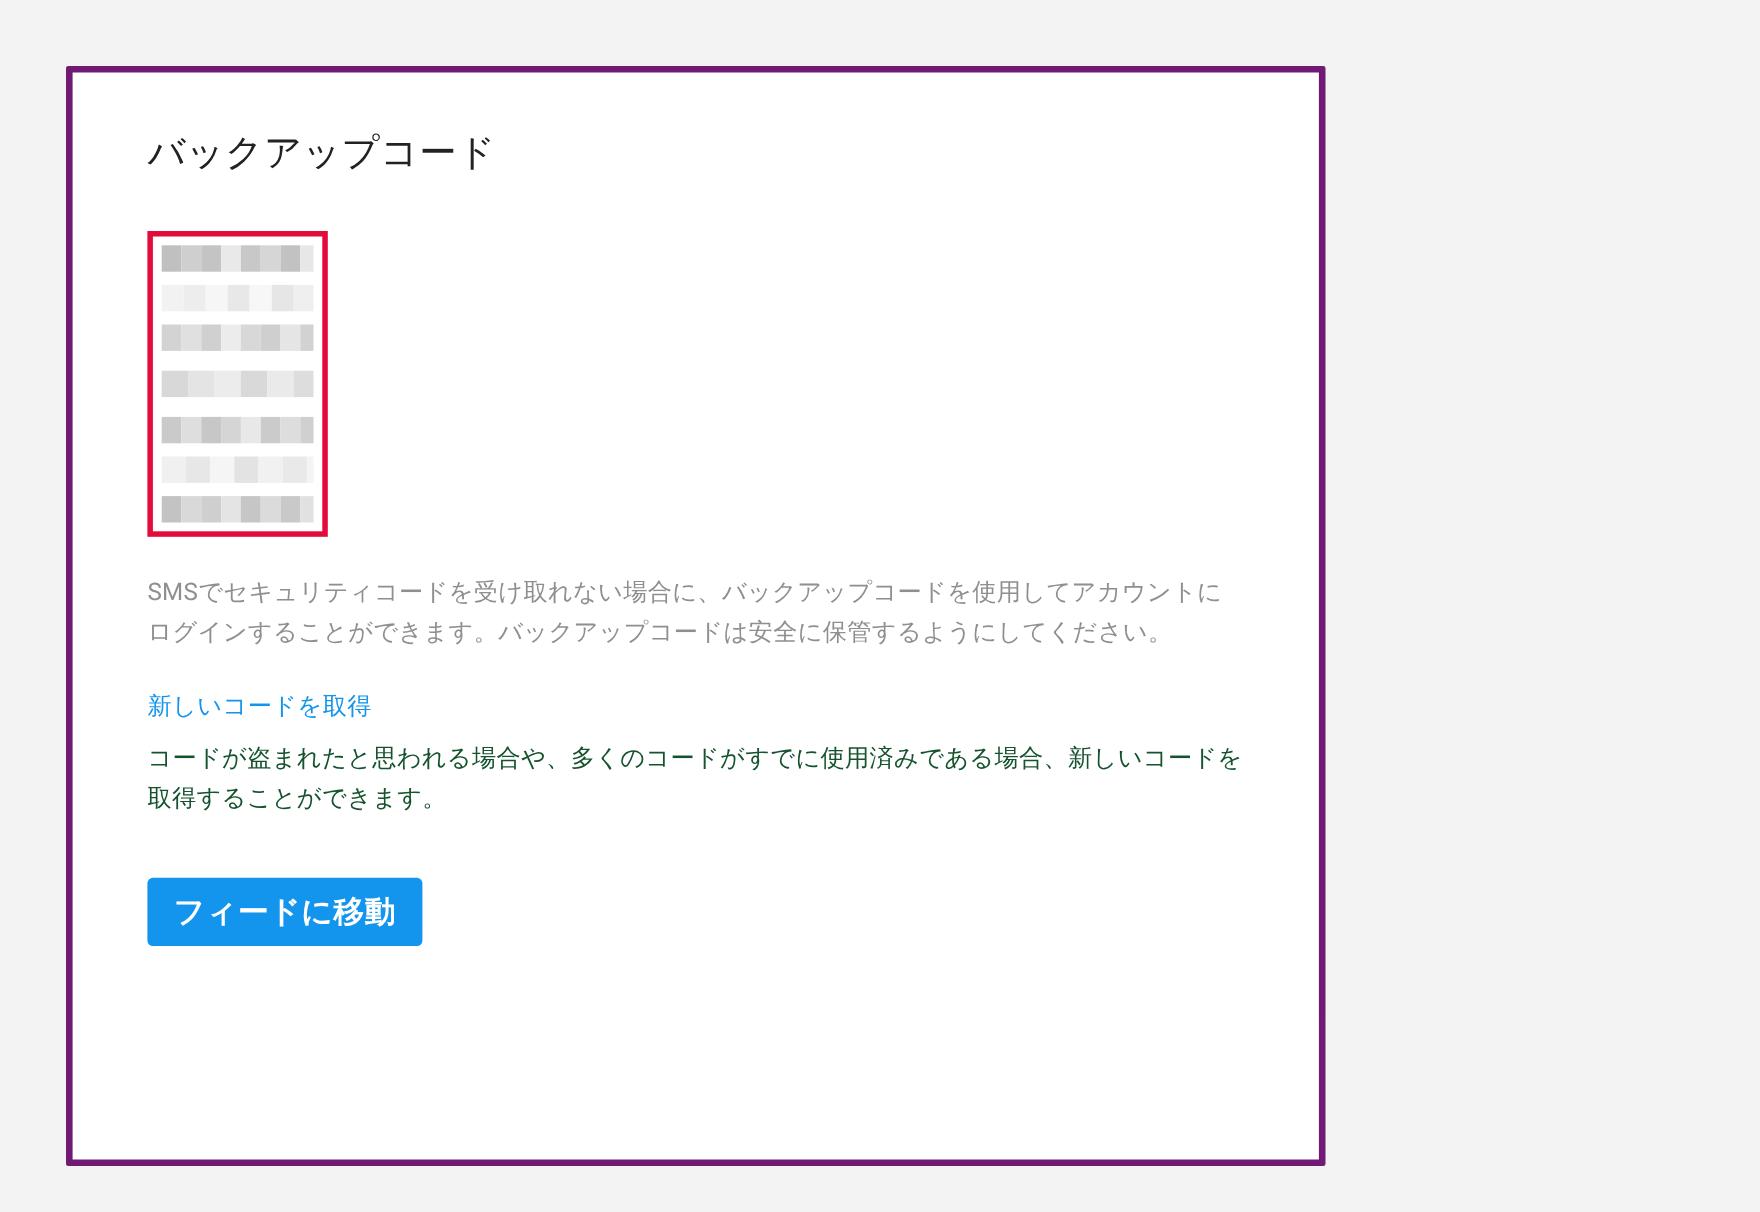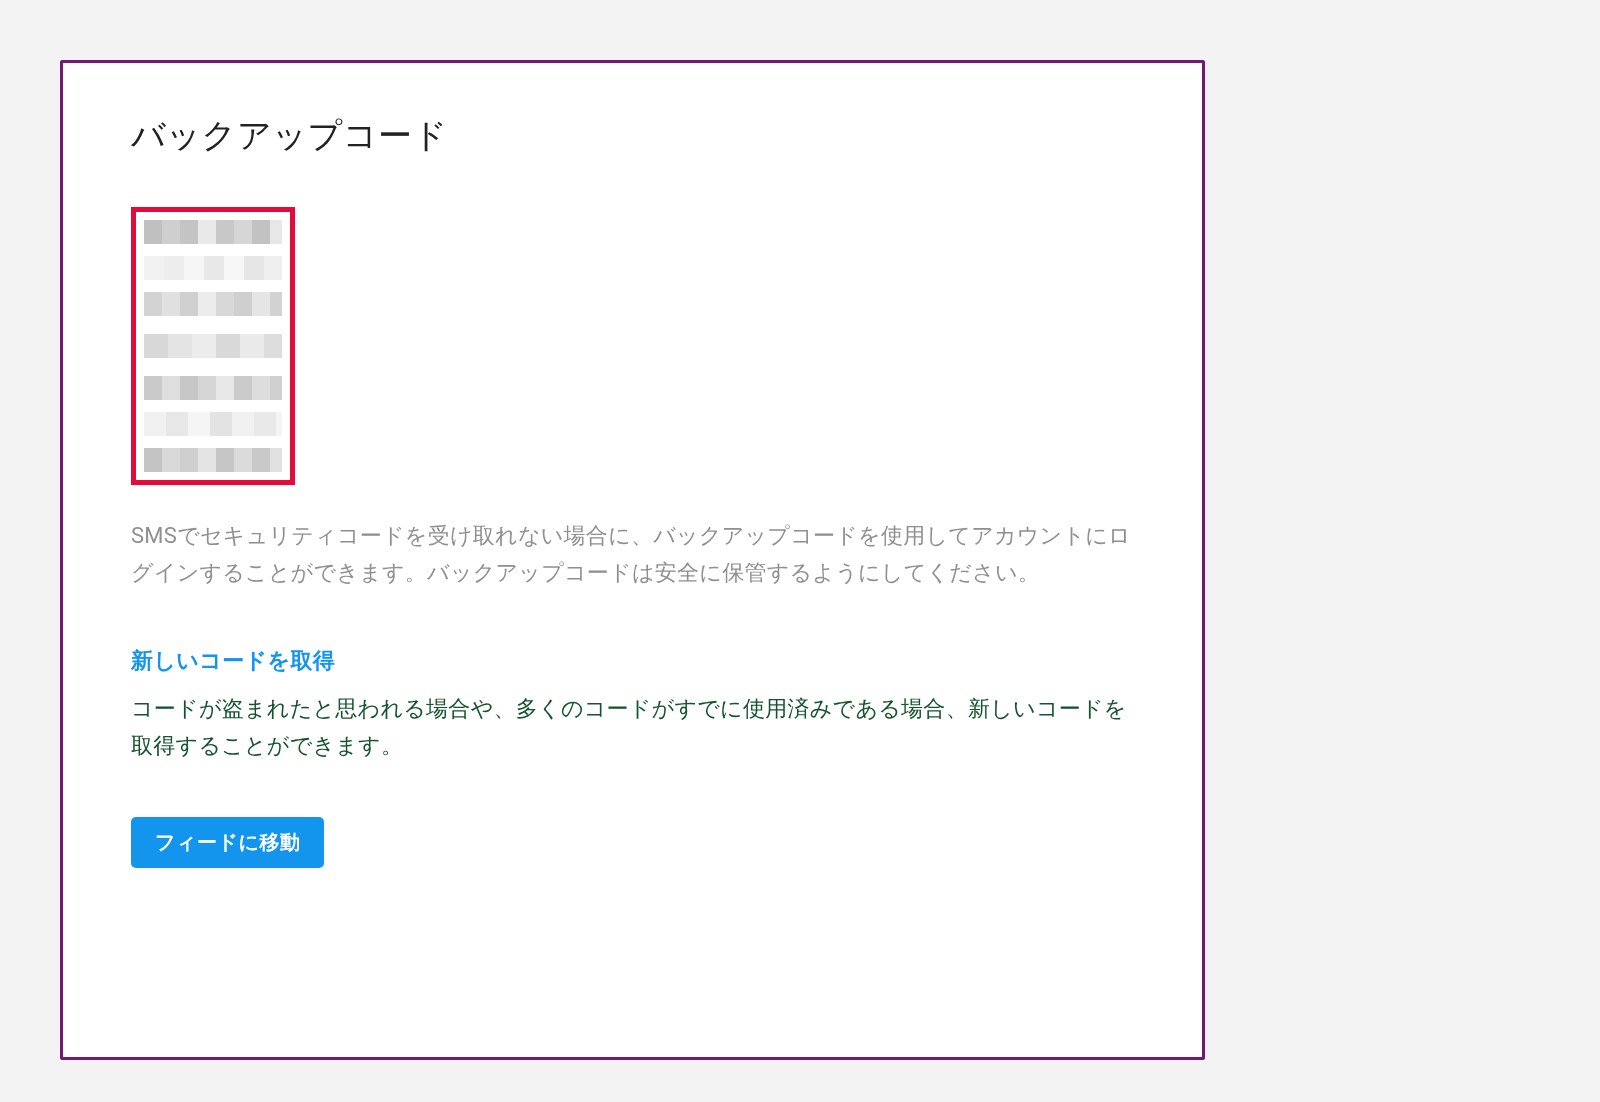--- a/index.html
+++ b/index.html
@@ -11,21 +11,21 @@
     body {
       font-family: -apple-system, BlinkMacSystemFont, "Segoe UI", Roboto, Helvetica, Arial, sans-serif;
       background-color: #f3f3f3;
       width: 1600px;
       height: 1102px;
       overflow: hidden;
     }
     
     .card {
       background-color: #ffffff;
-      border: 3px solid #701a75;
+      border: 6px solid #701a75;
       border-radius: 2px;
       margin-top: 60px;
       margin-left: 60px;
       width: 1145px;
       min-height: 1000px;
       padding: 50px 68px;
       position: relative;
     }
     
     .page-title {
@@ -66,37 +66,37 @@
       color: #8f8f8f;
       font-size: 22px;
       line-height: 1.7;
       margin-top: 32px;
       letter-spacing: 0.3px;
     }
     
     .section-heading {
       color: #1395ed;
       font-size: 22px;
-      font-weight: 700;
-      margin-top: 54px;
+      font-weight: 400;
+      margin-top: 32px;
       margin-bottom: 14px;
       letter-spacing: 0.4px;
     }
     
     .section-text {
       color: #14532d;
       font-size: 22px;
       line-height: 1.7;
       letter-spacing: 0.3px;
     }
     
     .primary-button {
       background-color: #1395ed;
       color: #ffffff;
-      font-size: 20px;
+      font-size: 28px;
       font-weight: 700;
       border: none;
       border-radius: 5px;
       padding: 12px 24px;
       margin-top: 52px;
       cursor: pointer;
       letter-spacing: 0.5px;
     }
   </style>
 </head>

